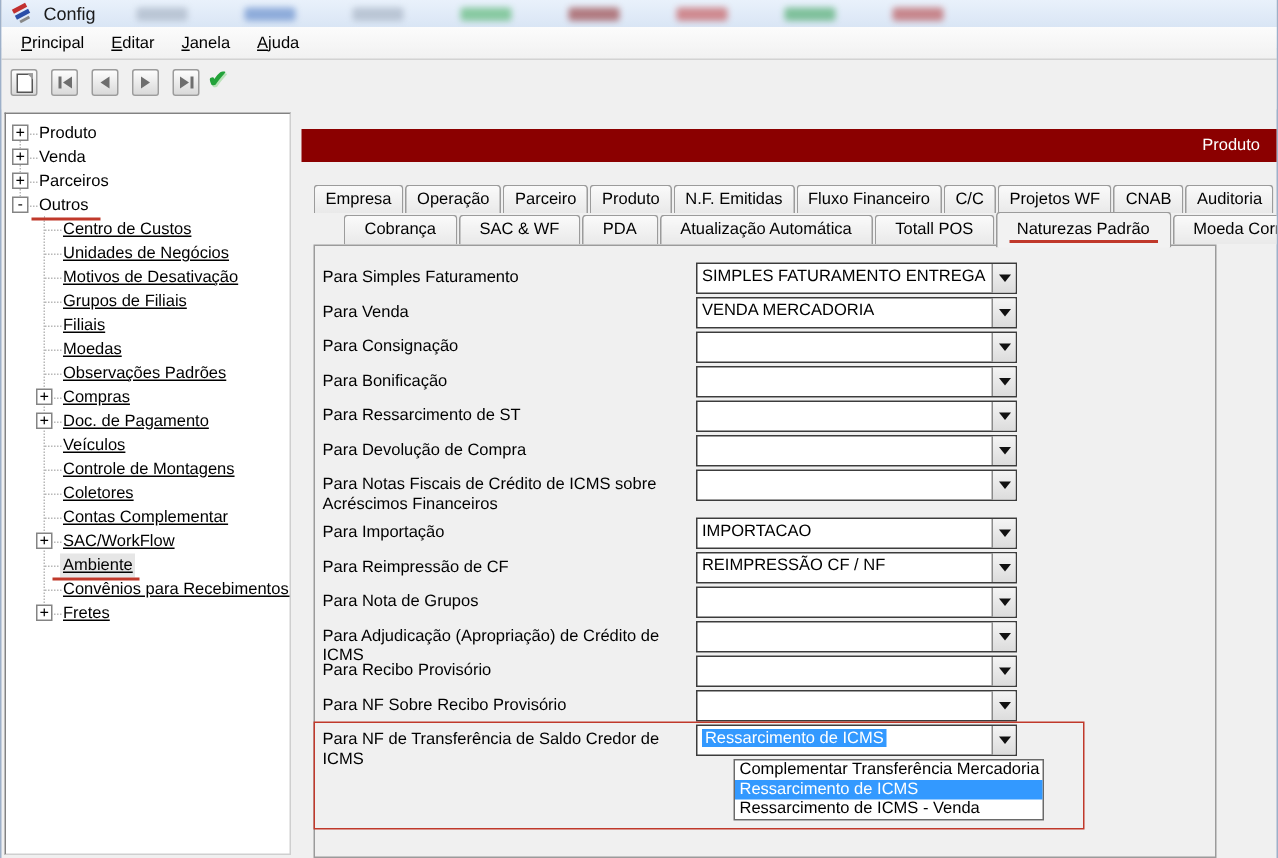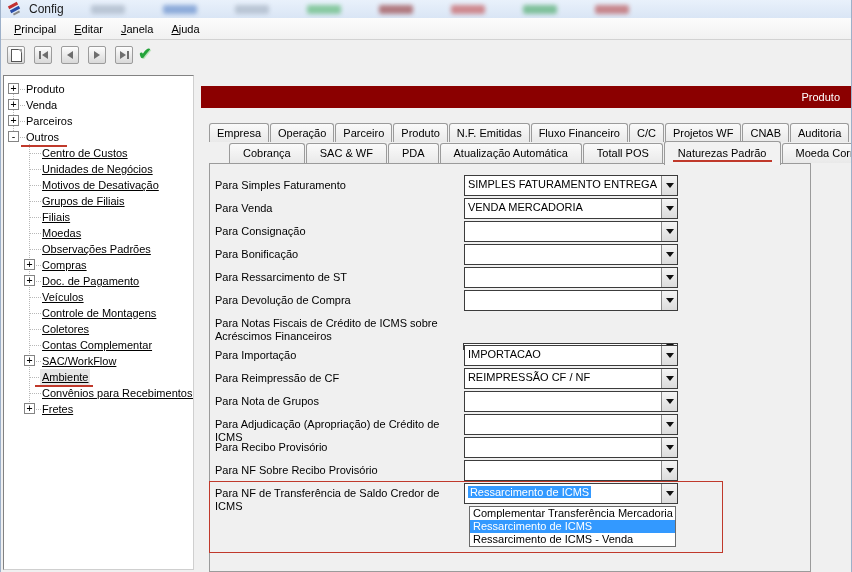--- a/index.html
+++ b/index.html
@@ -80,31 +80,31 @@
   .tab-row2 .tab{height:20px;line-height:19px;padding:0 13px;}
   .tab-row2 .tab.active{background:#f2f2f2;height:24px;line-height:22px;z-index:2;margin-bottom:-2px;
       border-radius:3px 3px 0 0;}
   .tab.active::after{content:'';position:absolute;left:8px;right:8px;bottom:3px;border-top:2px solid var(--annot);}
   .tab-content{position:absolute;left:0;top:41px;width:602px;height:409px;background:var(--bg);
       border:1px solid #9b9b9b;}
 
   
   .form{position:absolute;left:0;top:53px;width:602px;padding:0 133px 0 6px;}
   .form-row{display:flex;align-items:flex-start;height:23px;}
-  .form-row:nth-of-type(7){height:32px;flex-direction:column;}
+  .form-row:nth-of-type(7){height:32px;}
   .flabel{width:250px;padding-top:4px;line-height:13px;}
   .combo{margin-left:auto;width:215px;height:21px;border:1px solid #3c3c3c;background:#fff;display:flex;}
   .combo .cv{flex:1;padding:2px 1px 0 3px;overflow:hidden;white-space:nowrap;}
   .combo .cv .selval{background:var(--sel);color:#fff;padding:0 2px;}
   .combo .cbtn{width:16px;border-left:1px solid #8a8a8a;background:linear-gradient(#f4f4f4,#dcdcdc);
       display:flex;align-items:center;justify-content:center;cursor:default;}
   .combo .cbtn i{width:0;height:0;border-left:4px solid transparent;border-right:4px solid transparent;border-top:5px solid #111;}
 
   
-  .dropdown-list{position:absolute;left:468px;top:506px;width:207px;background:#fff;
+  .dropdown-list{position:absolute;left:488px;top:506px;width:207px;background:#fff;
       border:1px solid #6a6a6a;z-index:5;}
   .dd-item{height:13px;line-height:13px;padding:0 3px;white-space:nowrap;overflow:hidden;cursor:default;}
   .dd-item.highlighted{background:var(--sel);color:#fff;}
 
   
   .annot-rect{position:absolute;left:208px;top:481px;width:514px;height:72px;
       border:1px solid var(--annot);z-index:4;pointer-events:none;}
 </style>
 </head>
 <body>

